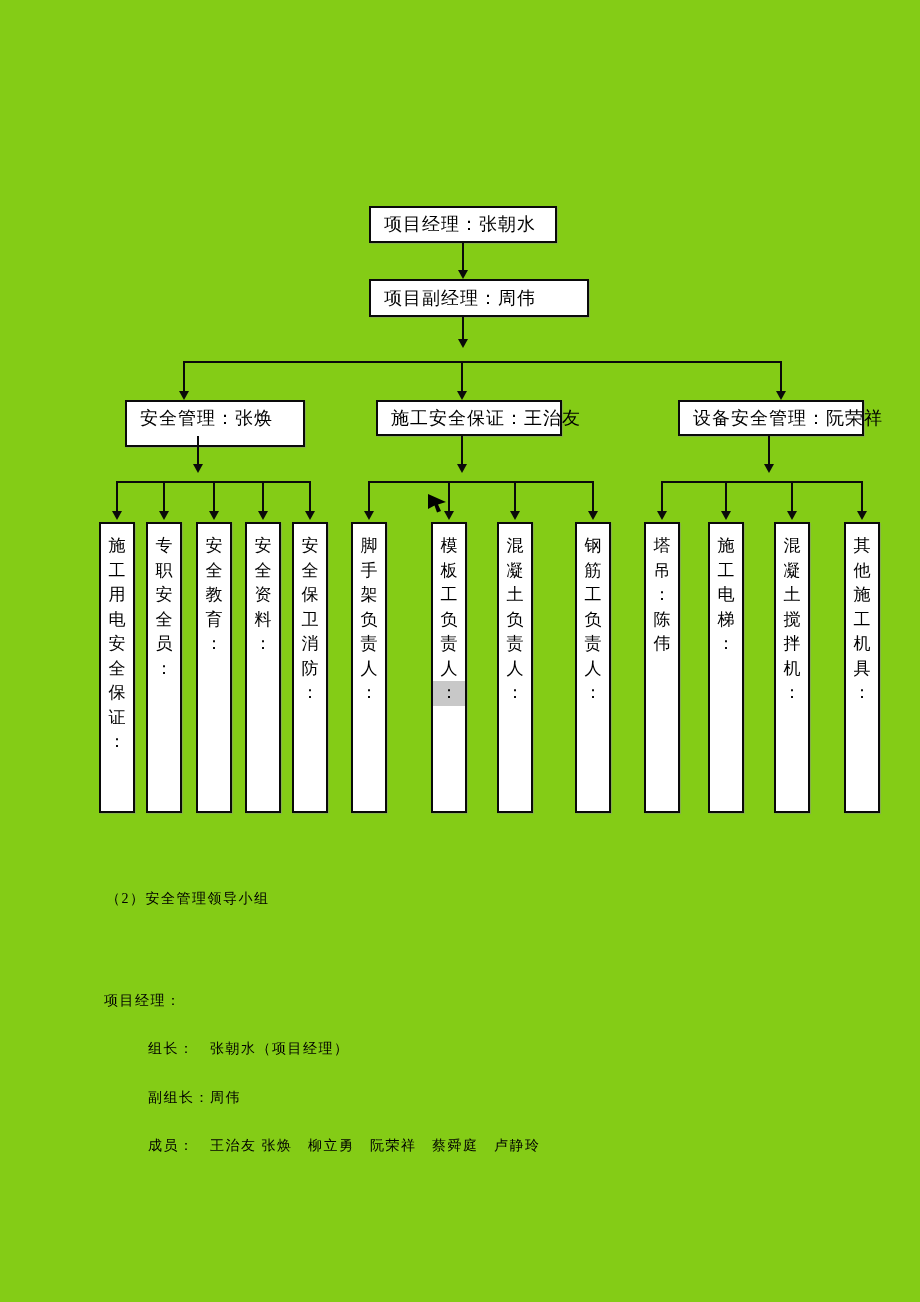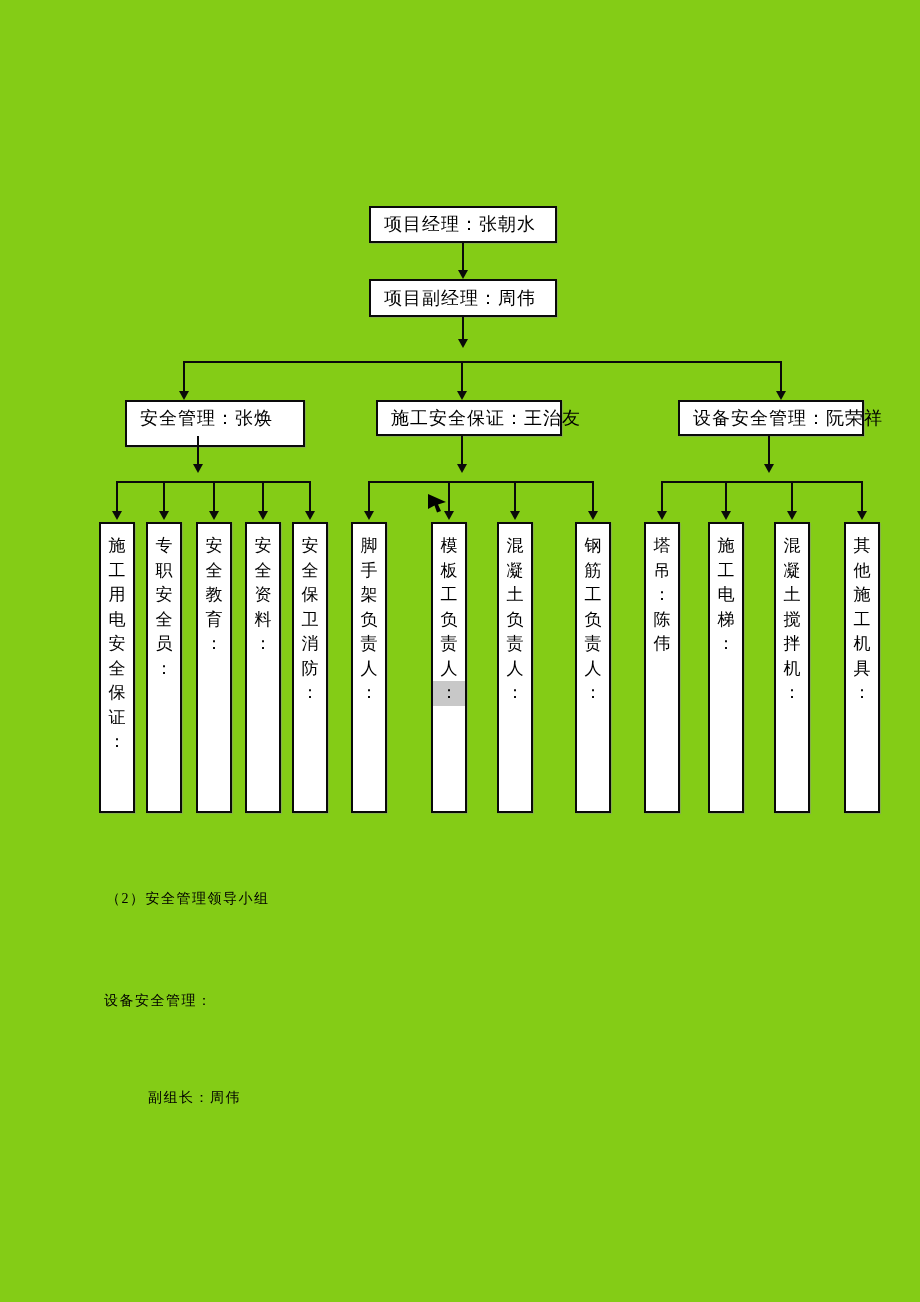--- a/index.html
+++ b/index.html
@@ -27,21 +27,21 @@
 </head>
 <body>
 
 <div id="page">
 
   <div class="hbox" style="left:369px;top:206px;width:188px;height:37px;line-height:33px;">项目经理：张朝水</div>
 
   <div class="vline" style="left:462px;top:243px;height:27px;"></div>
   <div class="ah" style="left:458px;top:270px;"></div>
 
-  <div class="hbox" style="left:369px;top:279px;width:188px;height:38px;line-height:34px;">项目副经理：周伟</div>
+  <div class="hbox" style="left:369px;top:279px;width:220px;height:38px;line-height:34px;">项目副经理：周伟</div>
 
   <div class="vline" style="left:462px;top:317px;height:23px;"></div>
   <div class="ah" style="left:458px;top:339px;"></div>
 
   <div class="hline" style="left:184px;top:361px;width:598px;"></div>
   <div class="vline" style="left:183px;top:361px;height:30px;"></div>
   <div class="ah" style="left:179px;top:391px;"></div>
   <div class="vline" style="left:461px;top:361px;height:30px;"></div>
   <div class="ah" style="left:457px;top:391px;"></div>
   <div class="vline" style="left:780px;top:361px;height:30px;"></div>
@@ -116,16 +116,18 @@
   <div class="vbox" style="left:774px;">
     <span class="vtext"><span class="vch">混</span><span class="vch">凝</span><span class="vch">土</span><span class="vch">搅</span><span class="vch">拌</span><span class="vch">机</span><span class="vch">：</span></span></div>
   <div class="vbox" style="left:844px;">
     <span class="vtext"><span class="vch">其</span><span class="vch">他</span><span class="vch">施</span><span class="vch">工</span><span class="vch">机</span><span class="vch">具</span><span class="vch">：</span></span></div>
 
   <svg id="cursor" width="20" height="22" viewBox="0 0 20 22">
     <polygon points="1,2 19,10 11,12.5 14,19 10,20.5 7.5,13.5 1,17" fill="#000"></polygon>
   </svg>
 
   <div class="tline" style="left:106px;top:890px;">（2）安全管理领导小组</div>
-  <div class="tline" style="left:104px;top:992px;">设备安全管理：</div>
+  <div class="tline" style="left:104px;top:992px;">项目经理：</div>
+  <div class="tline" style="left:148px;top:1040px;">组长：　张朝水（项目经理）</div>
   <div class="tline" style="left:148px;top:1089px;">副组长：周伟</div>
+  <div class="tline" style="left:148px;top:1137px;">成员：　王治友 张焕　柳立勇　阮荣祥　蔡舜庭　卢静玲</div>
 
 </div>
 
 </body></html>

